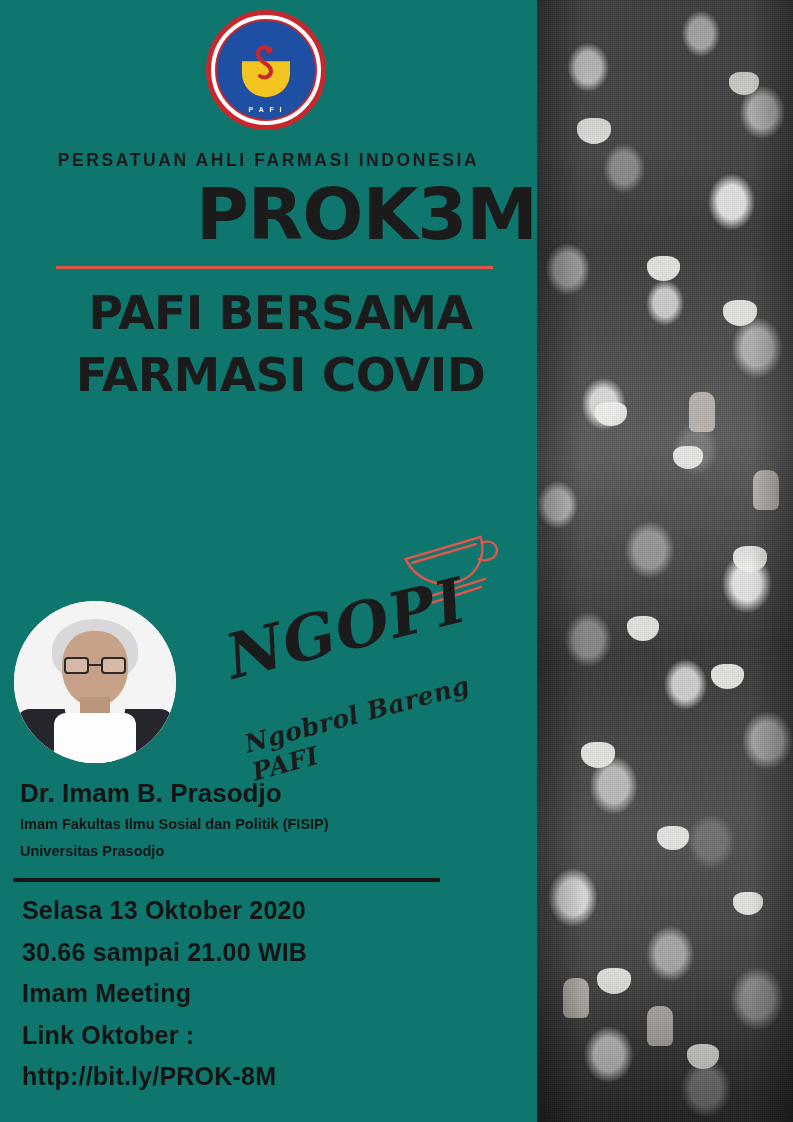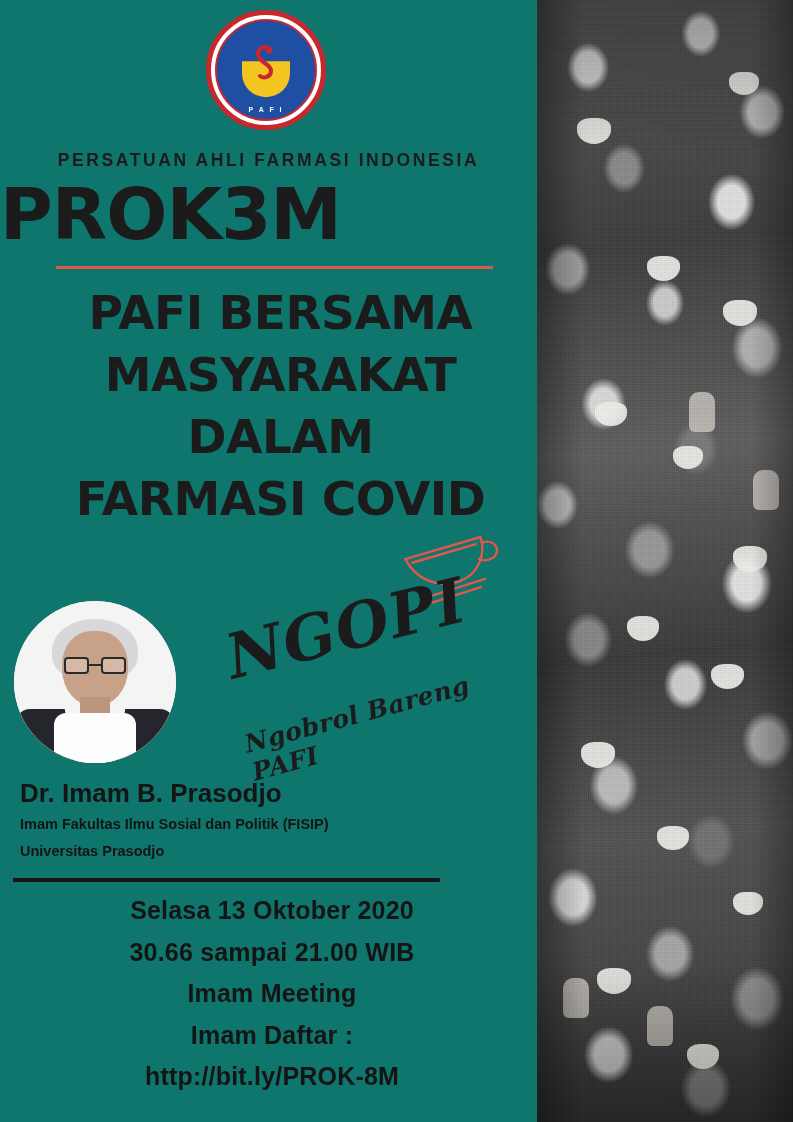--- a/index.html
+++ b/index.html
@@ -158,21 +158,21 @@
     font-size: 17.5px;
     letter-spacing: 2.6px;
     color: #1b1b1b;
     font-weight: 600;
   }
   .title-main {
     position: absolute;
     top: 178px;
     left: 0;
     width: 537px;
-    text-align: left;
+    text-align: right;
     font-family: "DejaVu Sans", sans-serif;
     font-size: 72px;
     font-weight: bold;
     letter-spacing: -1px;
     color: #1b1b1b;
     line-height: 1.0;
   }
   .rule {
     position: absolute;
     top: 266px;
@@ -335,21 +335,20 @@
     left: 22px;
     top: 890px;
     width: 500px;
   }
   .details div {
     font-size: 25px;
     font-weight: bold;
     color: #141414;
     line-height: 1.66;
     letter-spacing: .2px;
-    text-align: center;
   }
 </style>
 </head>
 <body>
 
 <div class="poster">
 
   <div class="photo-strip">
     <div class="crowd"></div>
 
@@ -386,21 +385,20 @@
       </svg>
     </div>
     <div class="logo-pafi">P A F I</div>
   </div>
 
   <div class="org-line">PERSATUAN AHLI FARMASI INDONESIA</div>
   <div class="title-main">PROK3M</div>
   <div class="rule"></div>
   <div class="subtitle">
     <div>PAFI BERSAMA</div>
-    <div>MASYARAKAT DALAM</div>
     <div>FARMASI COVID</div>
   </div>
 
   <div class="ngopi-wrap">
     <svg class="cup-icon" viewBox="0 0 120 90">
       <g transform="rotate(-12 60 45)" fill="none" stroke="#e2574c" stroke-width="2.4" stroke-linecap="round">
         <path d="M18 28 L96 22 C98 38 88 58 66 61 C44 64 24 50 18 28 Z"></path>
         <path d="M24 33 L90 28"></path>
         <path d="M96 28 C110 26 114 40 104 45 C99 47 93 46 90 43"></path>
         <path d="M30 70 L92 64"></path>
@@ -429,17 +427,17 @@
   <div class="speaker-name">Dr. Imam B. Prasodjo</div>
   <div class="speaker-role1">Imam Fakultas Ilmu Sosial dan Politik (FISIP)</div>
   <div class="speaker-role2">Universitas Prasodjo</div>
 
   <div class="divider"></div>
 
   <div class="details">
     <div>Selasa 13 Oktober 2020</div>
     <div>30.66 sampai 21.00 WIB</div>
     <div>Imam Meeting</div>
-    <div>Imam Daftar :</div>
+    <div>Link Oktober :</div>
     <div>http://bit.ly/PROK-8M</div>
   </div>
 
 </div>
 
 </body></html>

